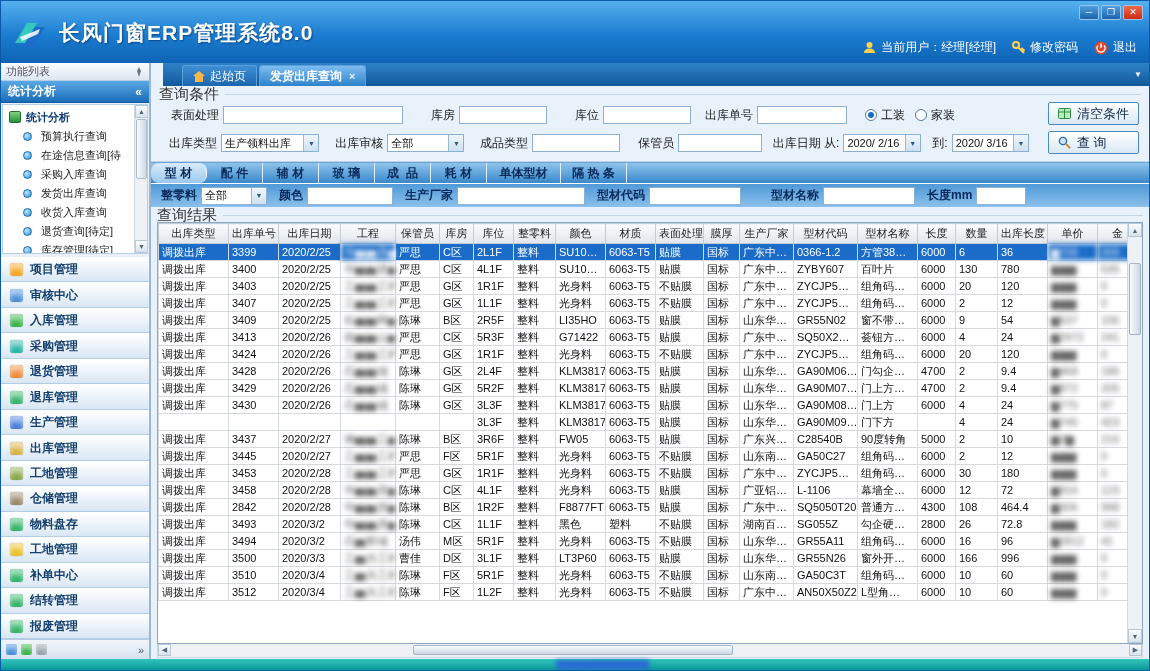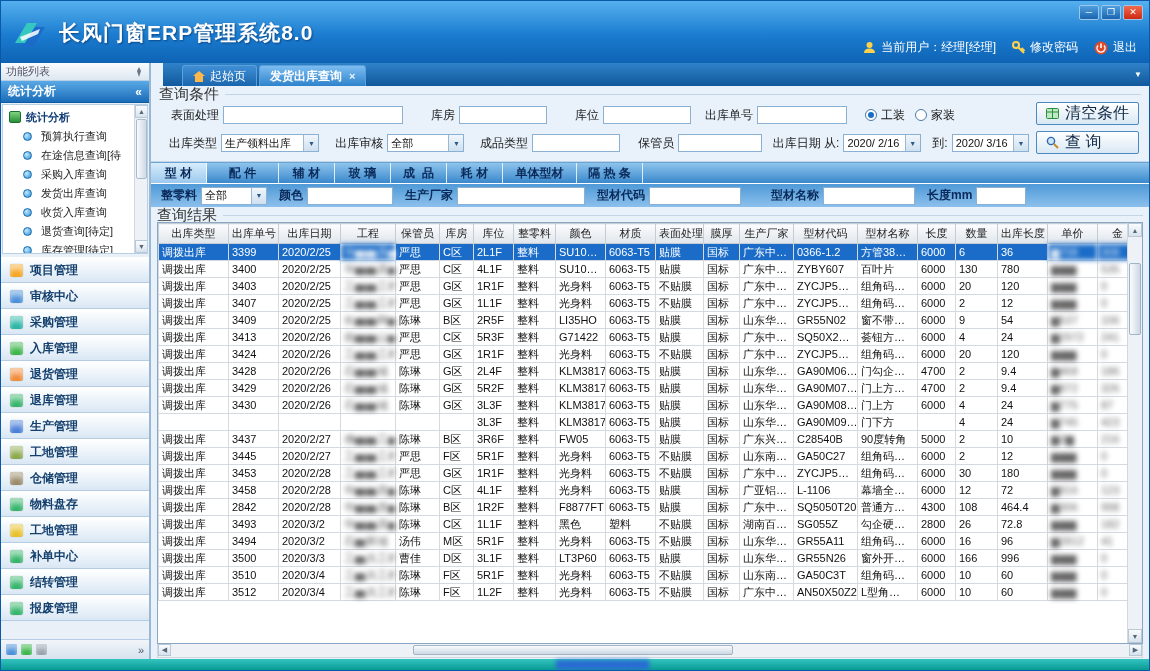--- a/index.html
+++ b/index.html
@@ -81,27 +81,27 @@
   .combo{ display:inline-flex; align-items:center; border:1px solid #8ab0d4; background:#fff; height:18px; }
   .combo .val{ padding:0 3px; font-size:11px; flex:1; overflow:hidden; white-space:nowrap; color:#111; }
   .combo .arr{ width:15px; align-self:stretch; background:linear-gradient(#f0f6fb,#cfe0ef);
     border-left:1px solid #9ab8d4; font-size:7px; display:flex; align-items:center; justify-content:center; color:#2a5a8a; }
   .radio-group{ display:flex; align-items:center; gap:4px; margin-left:18px; font-size:12px; color:#111;justify-content:space-between; }
   .radio{ width:12px; height:12px; border-radius:50%; border:1px solid #4a7aa8; background:#fff; position:relative; }
   .radio.checked::after{ content:""; position:absolute; inset:2px; border-radius:50%; background:#1a6cc4; }
   .query-buttons{ position:absolute; top:16px; right:10px; display:flex; flex-direction:column; gap:6px; }
   .btn{ display:inline-flex; align-items:center; gap:6px; height:23px; padding:0 9px;
     border:1px solid #4a8ac0; border-radius:2px; background:linear-gradient(#ffffff,#d9e8f4);
-    font-size:16px; color:#102a48; cursor:default; white-space:nowrap;margin-left:12px; }
+    font-size:13px; color:#102a48; cursor:default; white-space:nowrap;margin-left:12px; }
 
   .material-tabs{ height:21px; flex:0 0 21px; display:flex;
     background:linear-gradient(#8ec4ec,#3a88cc); border-top:1px solid #6aa4d4; }
   .mtab{ display:flex; align-items:center; justify-content:center; font-size:12px; font-weight:bold;
     color:#0a2a5a; border-right:1px solid rgba(255,255,255,.8); padding:0 4px; cursor:default; white-space:nowrap; }
-  .mtab.active{ background:linear-gradient(#d8ecfb,#9cc9ee); }
+  .mtab.active{ background:linear-gradient(#d8ecfb,#9cc9ee);border-radius:8px; }
 
   .subfilter{ height:24px; flex:0 0 24px; display:flex; align-items:center; gap:4px;
     background:linear-gradient(#4f9ad8,#8cc0ec); border-top:1px solid #fff; padding-left:10px; }
   .sfl{ font-size:12px; font-weight:bold; color:#0a2a5a; margin-left:8px; white-space:nowrap; }
 
   .results{ flex:1; display:flex; flex-direction:column; min-height:0; padding:1px 6px 0 6px; }
   .table-zone{ flex:1; display:flex; min-height:0; border:1px solid #8aa8c4; background:#fff; }
   .table-wrap{ flex:1; overflow:hidden; }
   table{ border-collapse:collapse; table-layout:fixed; }
   th{ height:20px; background:linear-gradient(#fbfcfd,#e0e6ec); border:1px solid #c4ccd4;
@@ -234,38 +234,42 @@
       <div class="menu-list" id="menu-list">
           <div class="menu-item">
             <span class="menu-icon" style="background: rgb(245, 166, 35);"></span>
             <span>项目管理</span>
           </div>
           <div class="menu-item">
             <span class="menu-icon" style="background: rgb(74, 144, 217);"></span>
             <span>审核中心</span>
           </div>
           <div class="menu-item">
+            <span class="menu-icon" style="background: rgb(59, 181, 74);"></span>
+            <span>入库管理</span>
+          </div>
+          <div class="menu-item">
             <span class="menu-icon" style="background: rgb(42, 181, 165);"></span>
             <span>采购管理</span>
           </div>
           <div class="menu-item">
-            <span class="menu-icon" style="background: rgb(59, 181, 74);"></span>
-            <span>入库管理</span>
-          </div>
-          <div class="menu-item">
             <span class="menu-icon" style="background: rgb(240, 140, 58);"></span>
             <span>退货管理</span>
           </div>
           <div class="menu-item">
             <span class="menu-icon" style="background: rgb(53, 181, 106);"></span>
             <span>退库管理</span>
           </div>
           <div class="menu-item">
             <span class="menu-icon" style="background: rgb(74, 127, 217);"></span>
             <span>生产管理</span>
+          </div>
+          <div class="menu-item">
+            <span class="menu-icon" style="background: rgb(217, 178, 74);"></span>
+            <span>出库管理</span>
           </div>
           <div class="menu-item">
             <span class="menu-icon" style="background: rgb(138, 168, 74);"></span>
             <span>工地管理</span>
           </div>
           <div class="menu-item">
             <span class="menu-icon" style="background: rgb(154, 138, 106);"></span>
             <span>仓储管理</span>
           </div>
           <div class="menu-item">
@@ -374,21 +378,21 @@
                 <circle cx="5" cy="5" r="3.6" fill="#cfe6fa" stroke="#2a6aae" stroke-width="1.4"></circle>
                 <line x1="8" y1="8" x2="12" y2="12" stroke="#c88a2a" stroke-width="2"></line>
               </svg>
             <span>查 询</span>
           </span>
         </div>
       </div>
 
       <div class="material-tabs" id="material-tabs">
           <div class="mtab active" style="width: 56px;">型  材</div>
-          <div class="mtab" style="width: 72px;">配  件</div>
+          <div class="mtab" style="width: 56px;">配  件</div>
           <div class="mtab" style="width: 56px;">辅  材</div>
           <div class="mtab" style="width: 56px;">玻  璃</div>
           <div class="mtab" style="width: 56px; font-family: Liberation Mono, monospace;">成  品</div>
           <div class="mtab" style="width: 56px;">耗  材</div>
           <div class="mtab" style="width: 74px;">单体型材</div>
           <div class="mtab" style="width: 66px;">隔 热 条</div>
         </div>
 
       <div class="subfilter">
         <span class="sfl" style="margin-left:0">整零料</span>

